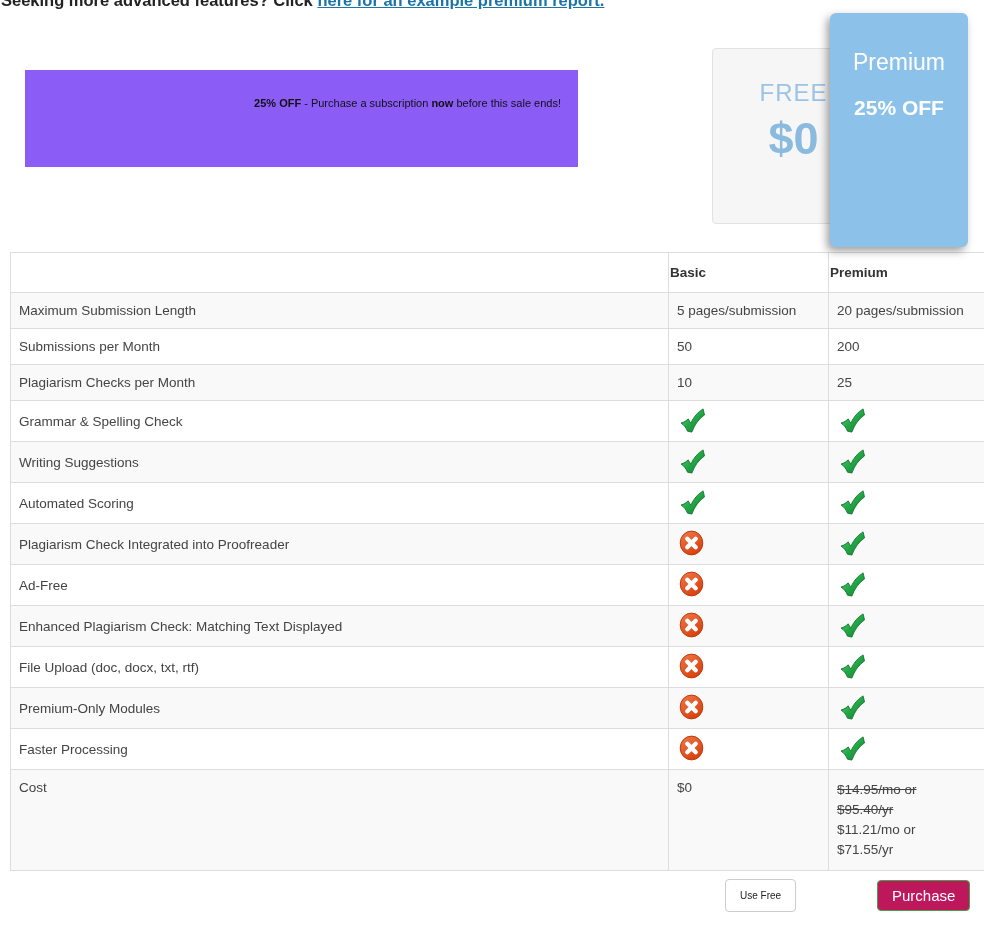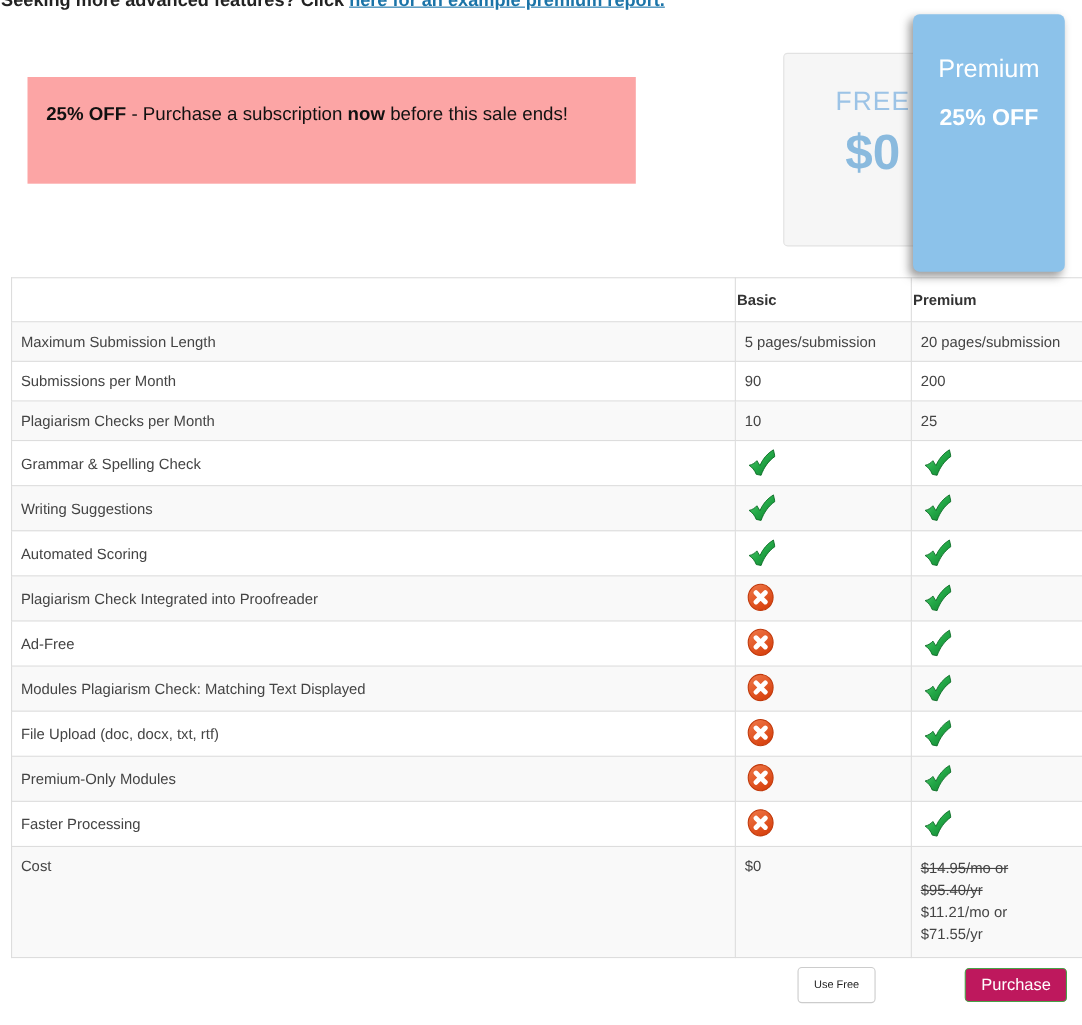--- a/index.html
+++ b/index.html
@@ -22,25 +22,26 @@
     white-space: nowrap;
     font-weight: bold;
   }
   .intro a { color: #1b74a8; text-decoration: underline; cursor: pointer; font-weight: bold; }
 
   
   .promo {
     position: absolute;
     left: 25px; top: 70px;
     width: 553px; height: 97px;
-    background: #fca5a5;
+    background: #8b5cf6;
     padding: 19px 17px;
-    font-size: 17px;
+    font-size: 11px;
     line-height: 29px;
     color: #111;
+    text-align: right;
   }
 
   
   .free-card {
     position: absolute;
     left: 712px; top: 48px;
     width: 127px; height: 176px;
     background: #f6f6f6;
     border: 1px solid #e2e2e2;
     border-radius: 4px;
@@ -186,21 +187,21 @@
     </tr>
   </thead>
   <tbody id="table-body">
       <tr>
         <td>Maximum Submission Length</td>
         <td>5 pages/submission</td>
         <td>20 pages/submission</td>
       </tr>
       <tr>
         <td>Submissions per Month</td>
-        <td>90</td>
+        <td>50</td>
         <td>200</td>
       </tr>
       <tr>
         <td>Plagiarism Checks per Month</td>
         <td>10</td>
         <td>25</td>
       </tr>
       <tr>
         <td>Grammar &amp; Spelling Check</td>
         <td class="icon-cell"><span class="icon-wrap"><svg width="26" height="26" viewBox="0 0 26 26">
@@ -242,21 +243,21 @@
         <td>Ad-Free</td>
         <td class="icon-cell"><span class="icon-wrap"><svg width="25" height="26" viewBox="0 0 25 26">
               <ellipse cx="12.5" cy="13" rx="11.3" ry="11.9" fill="url(#gx)" stroke="#c13a0c" stroke-width="1"></ellipse>
               <path d="M8.3 8.8 L16.7 17.2 M16.7 8.8 L8.3 17.2" stroke="#ffffff" stroke-width="4.4" stroke-linecap="round"></path>
             </svg></span></td>
         <td class="icon-cell"><span class="icon-wrap"><svg width="26" height="26" viewBox="0 0 26 26">
               <path d="M2 16 C5 15.4 7.5 13.7 9.1 11.8 L11.8 16.2 C14.5 10 18.6 5.2 24.1 1.9 L25.5 7.9 C19.9 11.8 15.4 17.9 12.9 25.1 L8.5 24.2 C7.1 20.4 4.8 17.9 2 16 Z" fill="url(#gchk)" stroke="#0a6b24" stroke-width="0.8"></path>
             </svg></span></td>
       </tr>
       <tr>
-        <td>Modules Plagiarism Check: Matching Text Displayed</td>
+        <td>Enhanced Plagiarism Check: Matching Text Displayed</td>
         <td class="icon-cell"><span class="icon-wrap"><svg width="25" height="26" viewBox="0 0 25 26">
               <ellipse cx="12.5" cy="13" rx="11.3" ry="11.9" fill="url(#gx)" stroke="#c13a0c" stroke-width="1"></ellipse>
               <path d="M8.3 8.8 L16.7 17.2 M16.7 8.8 L8.3 17.2" stroke="#ffffff" stroke-width="4.4" stroke-linecap="round"></path>
             </svg></span></td>
         <td class="icon-cell"><span class="icon-wrap"><svg width="26" height="26" viewBox="0 0 26 26">
               <path d="M2 16 C5 15.4 7.5 13.7 9.1 11.8 L11.8 16.2 C14.5 10 18.6 5.2 24.1 1.9 L25.5 7.9 C19.9 11.8 15.4 17.9 12.9 25.1 L8.5 24.2 C7.1 20.4 4.8 17.9 2 16 Z" fill="url(#gchk)" stroke="#0a6b24" stroke-width="0.8"></path>
             </svg></span></td>
       </tr>
       <tr>
         <td>File Upload (doc, docx, txt, rtf)</td>

